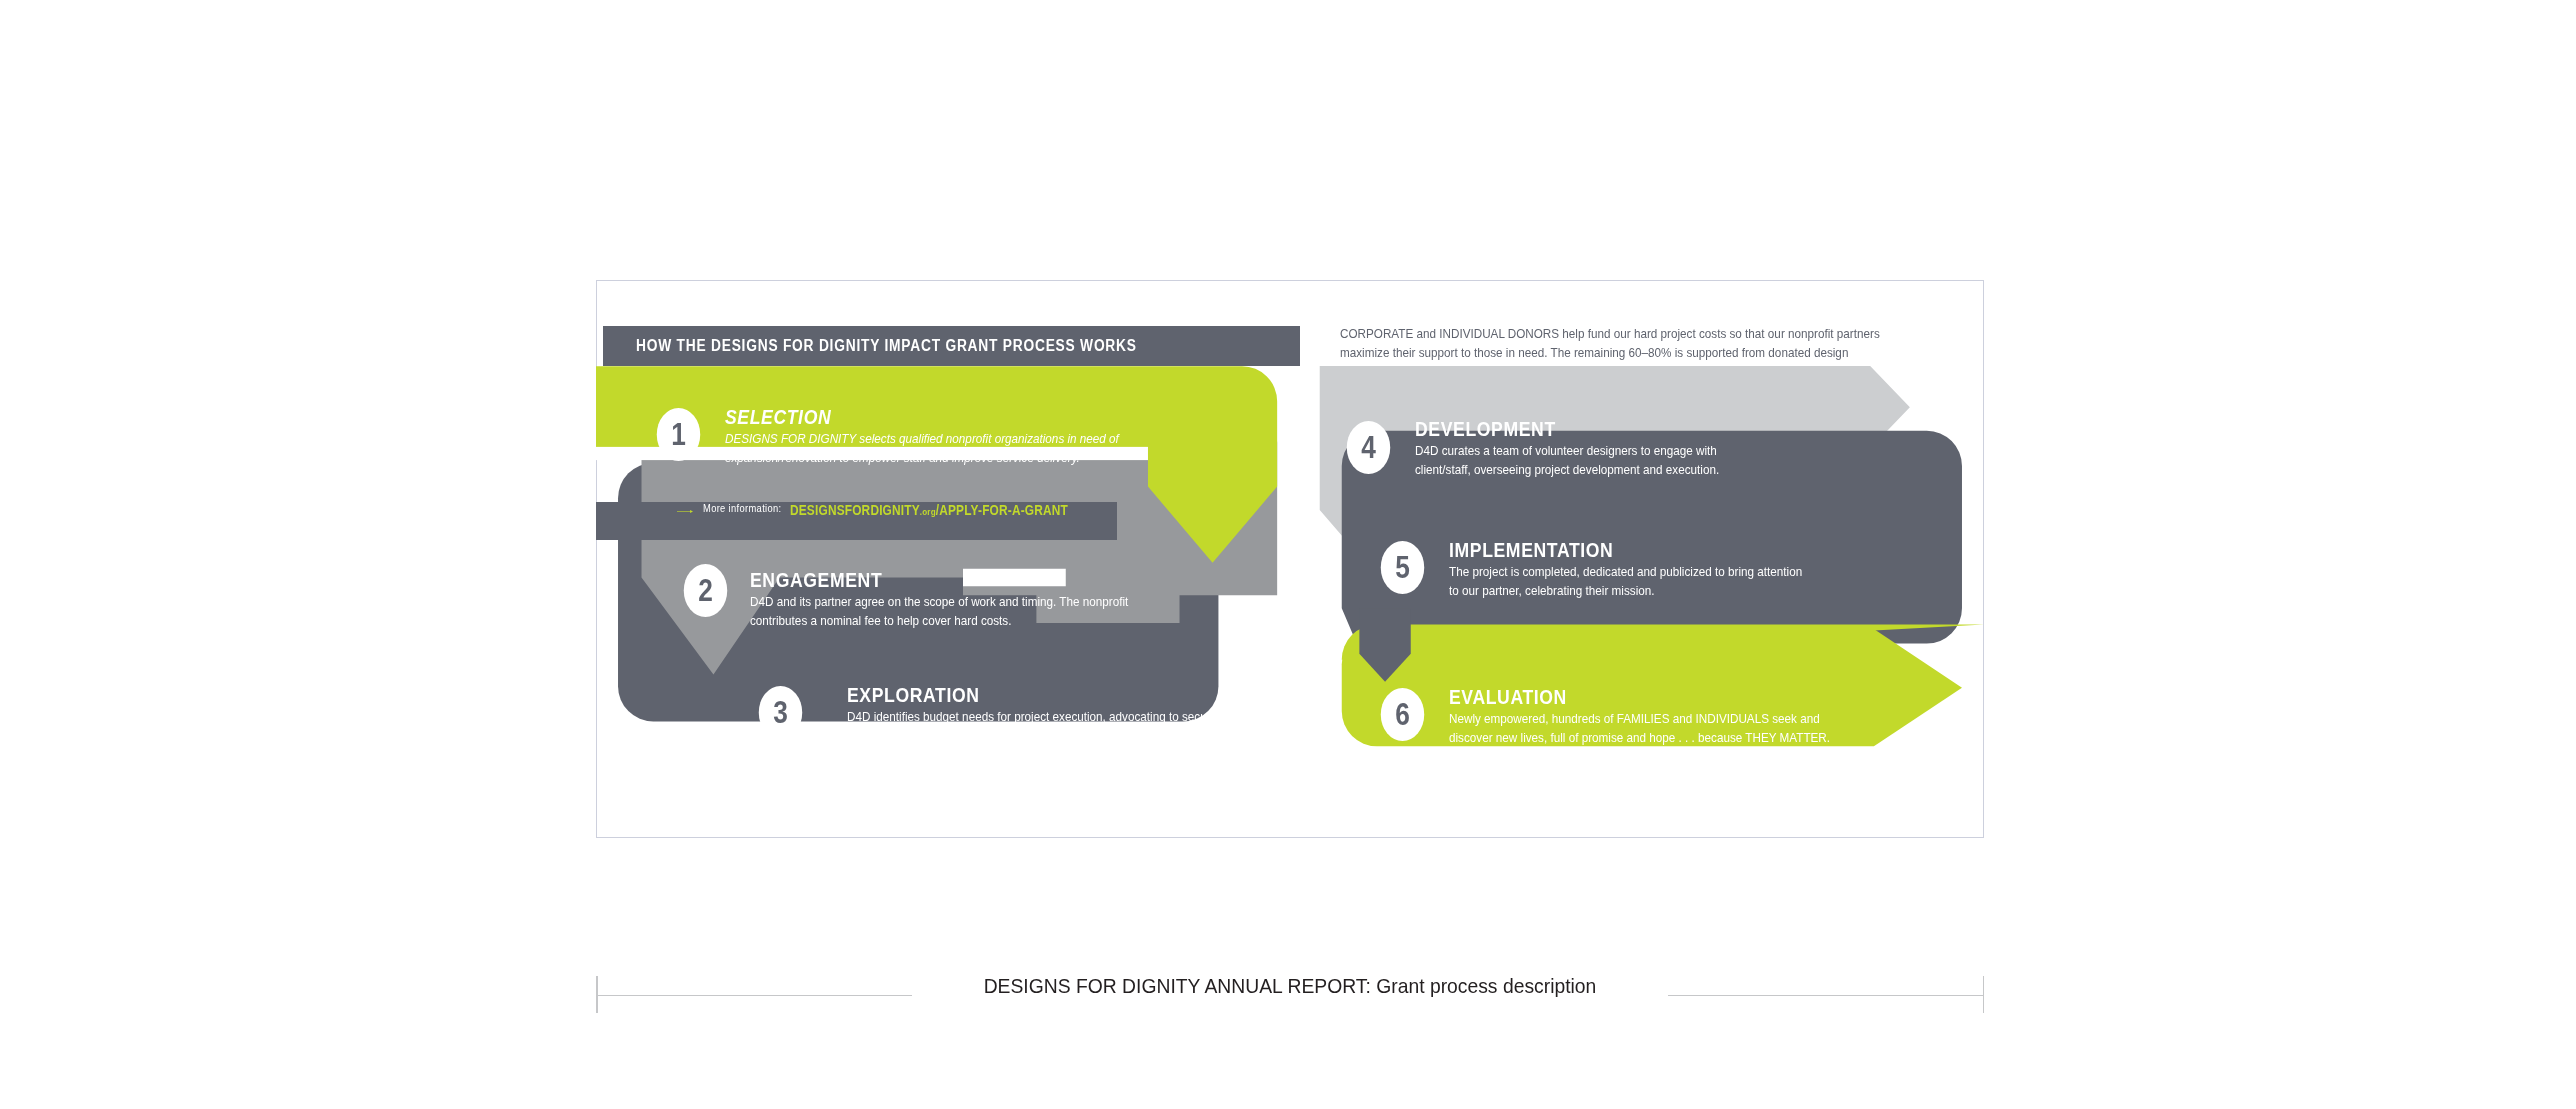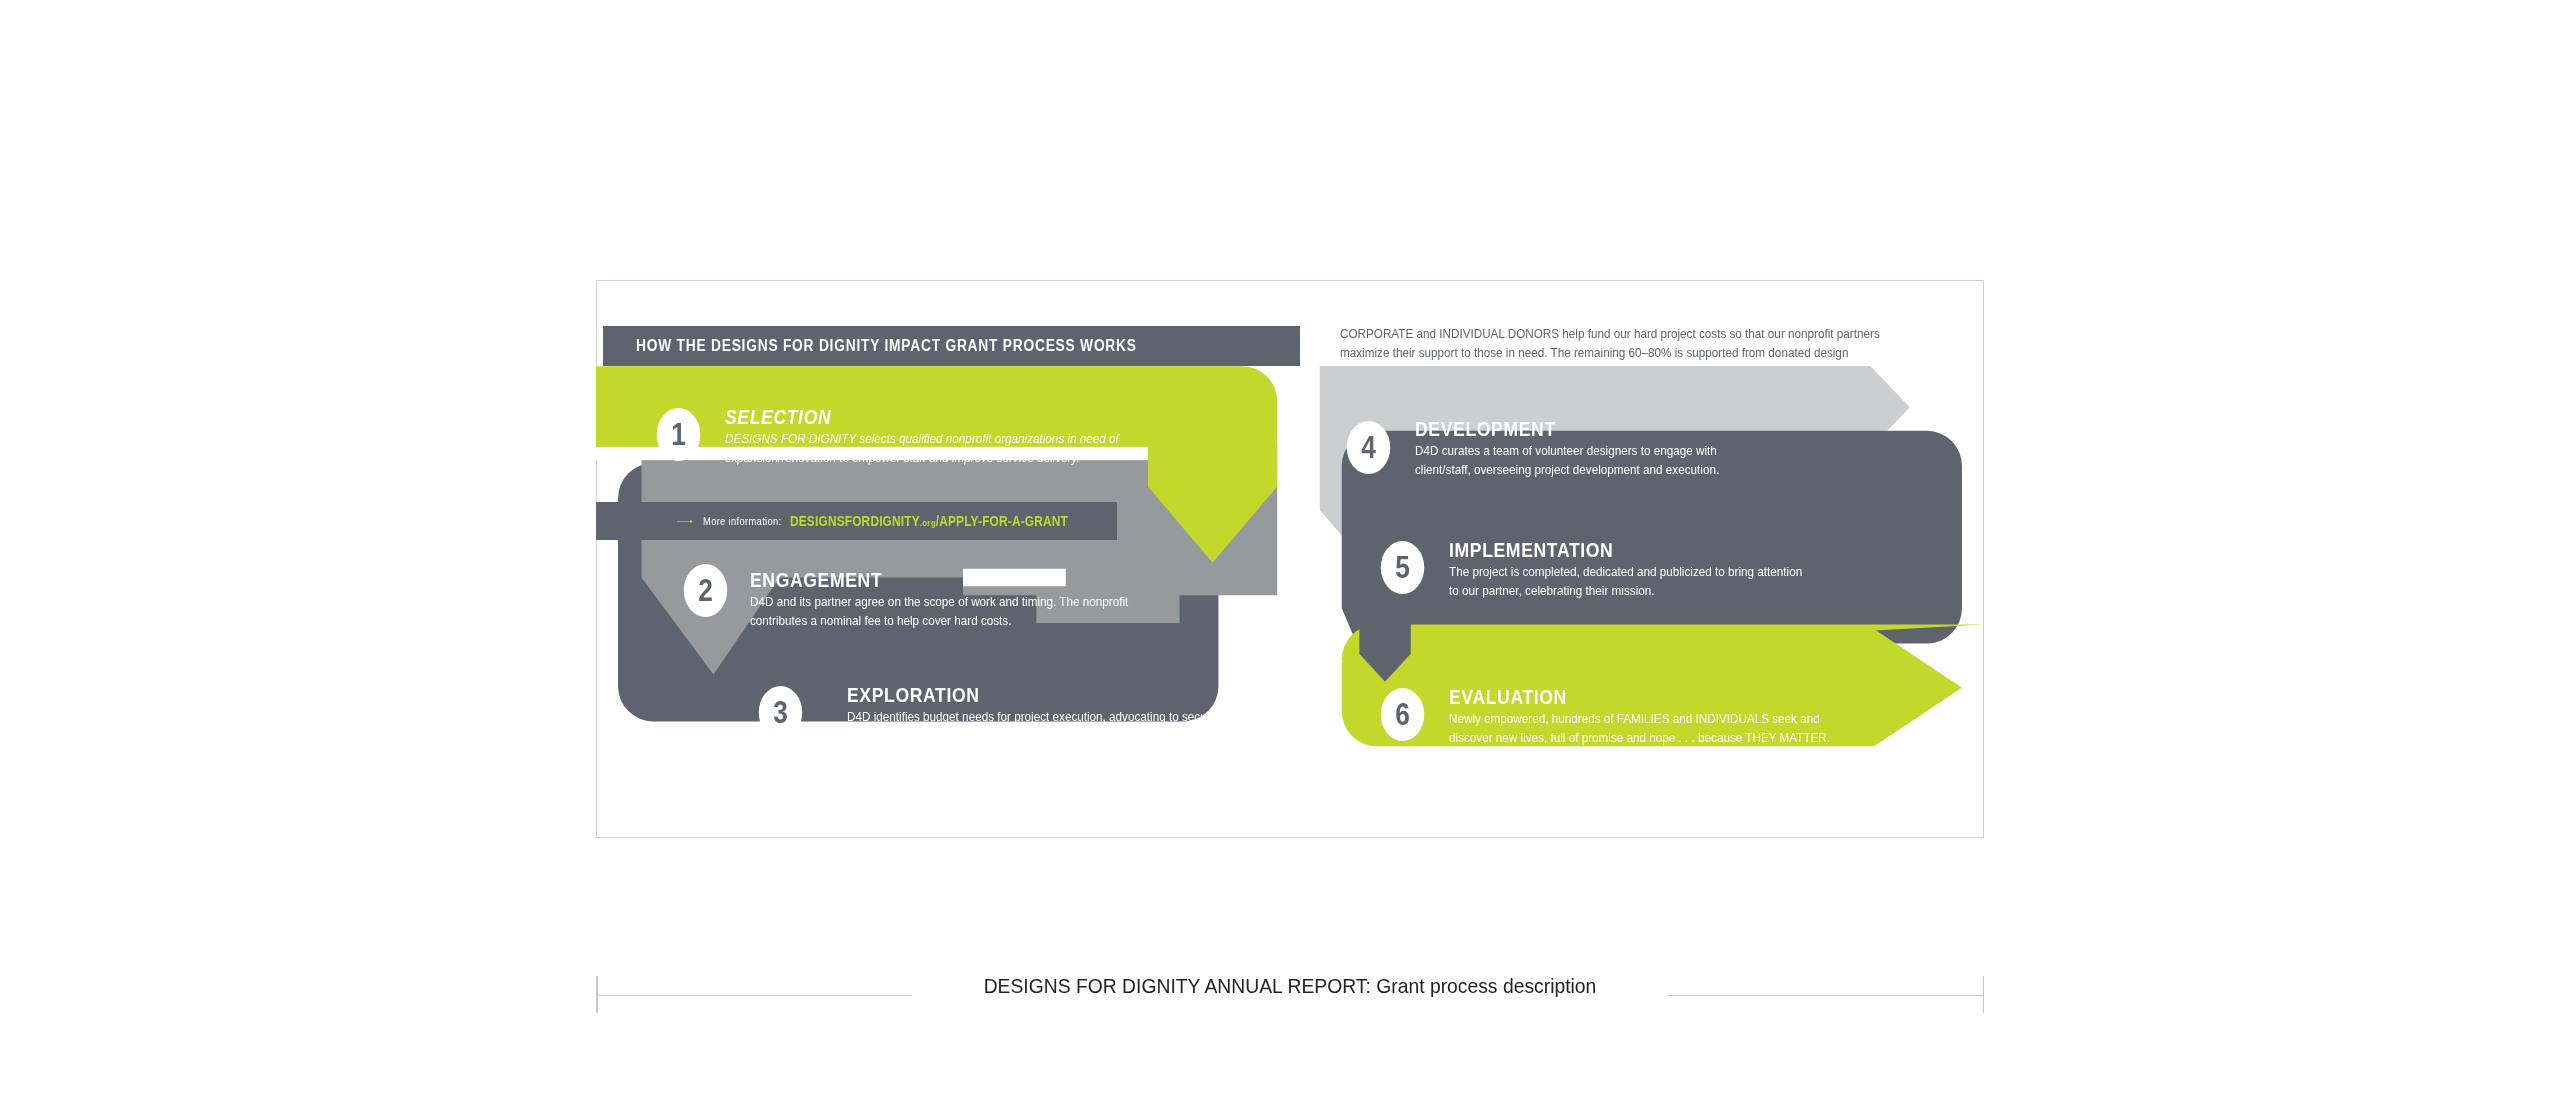--- a/index.html
+++ b/index.html
@@ -86,21 +86,21 @@
     display:flex;align-items:center;justify-content:center;
     transform:scaleX(.82);
     transform-origin:center center;
   }
   
   #moreinfo-bar{
     position:absolute;
     left:596px; top:502px;
     width:521px; height:38px;
     background:#5f636e;
-    display:flex; align-items:center;
+    display:flex; align-items:flex-start;
   }
   #moreinfo-arrow{ margin-left:81px; display:block; }
   #moreinfo-label{
     color:#ffffff;font-size:11px;letter-spacing:0.4px;
     margin-left:10.3px;transform:scaleX(.85);transform-origin:left center;
     white-space:nowrap;
   }
   #moreinfo-url{
     color:#c2d92b;font-size:14px;font-weight:bold;letter-spacing:0.2px;
     margin-left:-5.9px;transform:scaleX(.85);transform-origin:left center;

